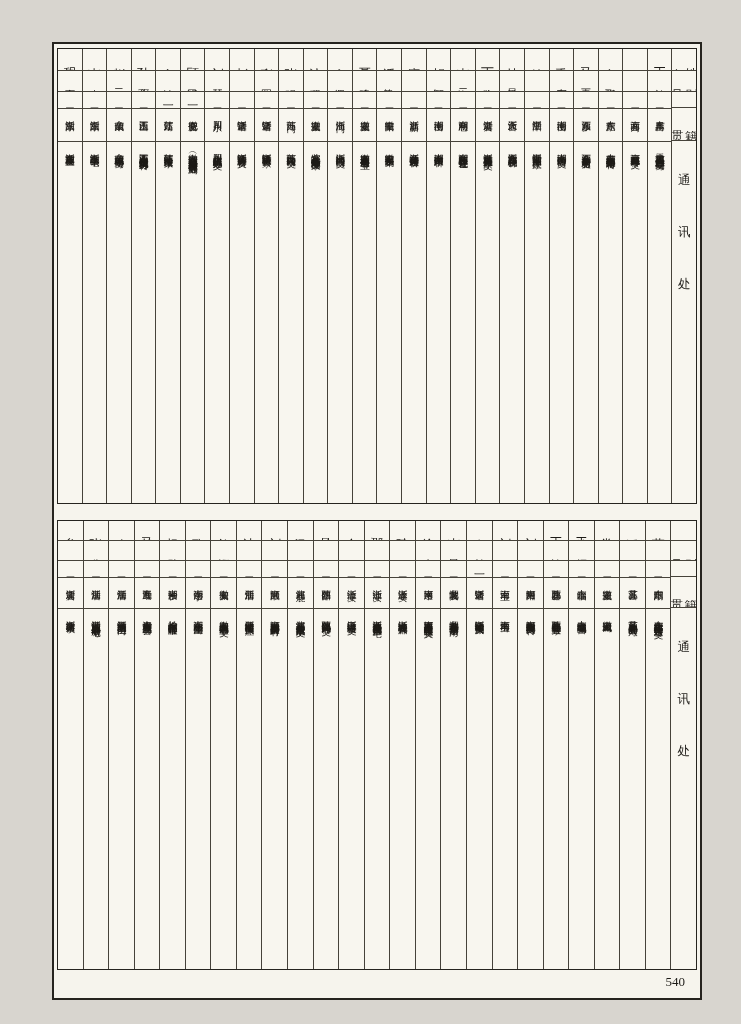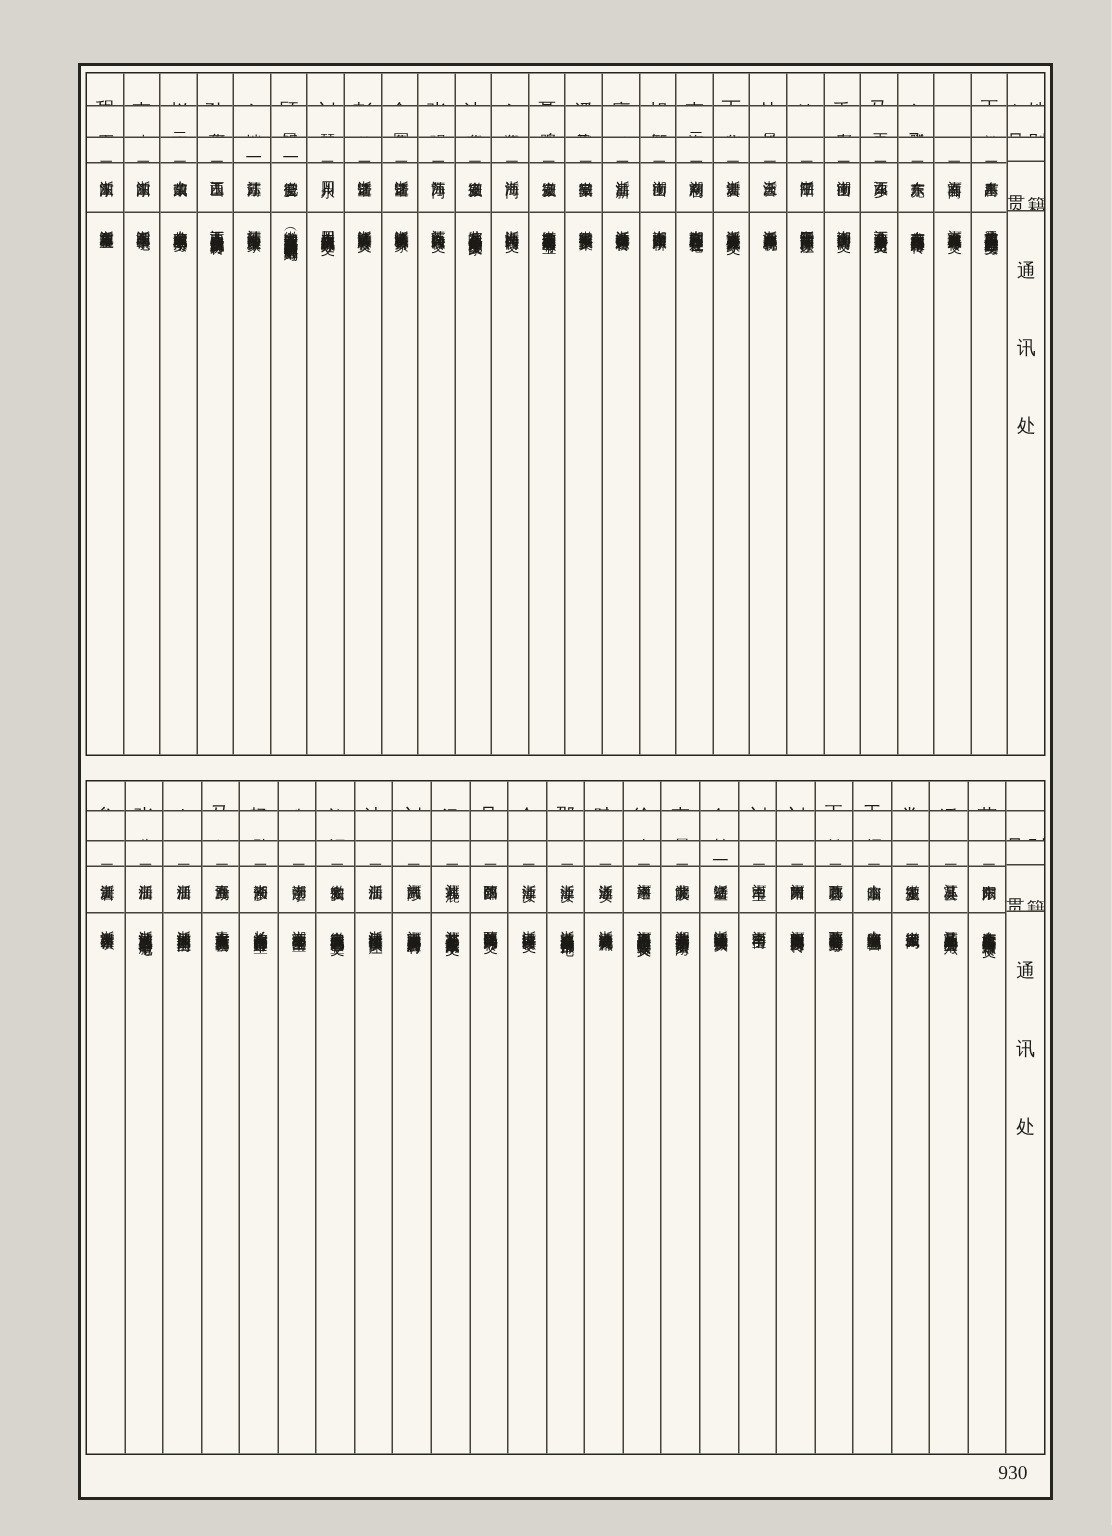--- a/index.html
+++ b/index.html
@@ -994,14 +994,14 @@
           <span class="vt t-age">二三</span>
         </div>
     <div class="cell c-native">
           <span class="vt t-native">浙江黄岩</span>
         </div>
     <div class="cell c-addr">
           <span class="vt t-addr">浙江黄岩茅畲镇</span>
         </div>
   </div>
 </section>
-  <div class="pageno">930</div>
+  <div class="pageno">540</div>
 </div>
 
 </body></html>

